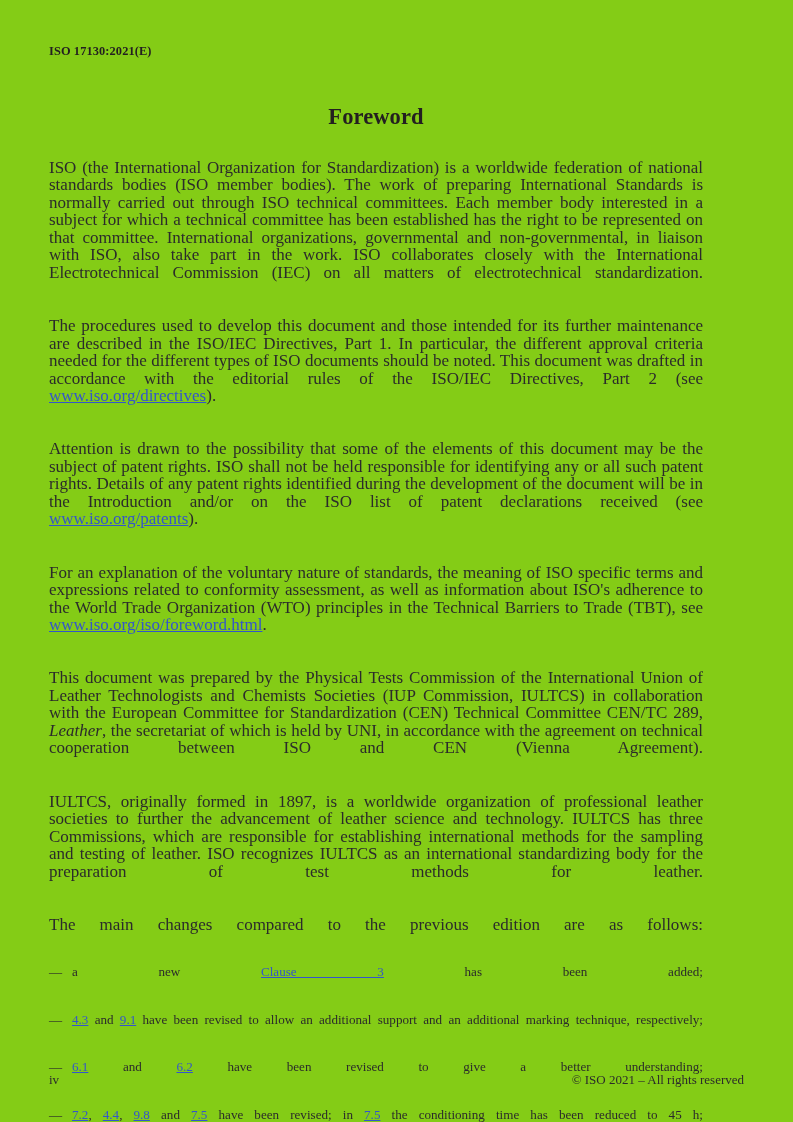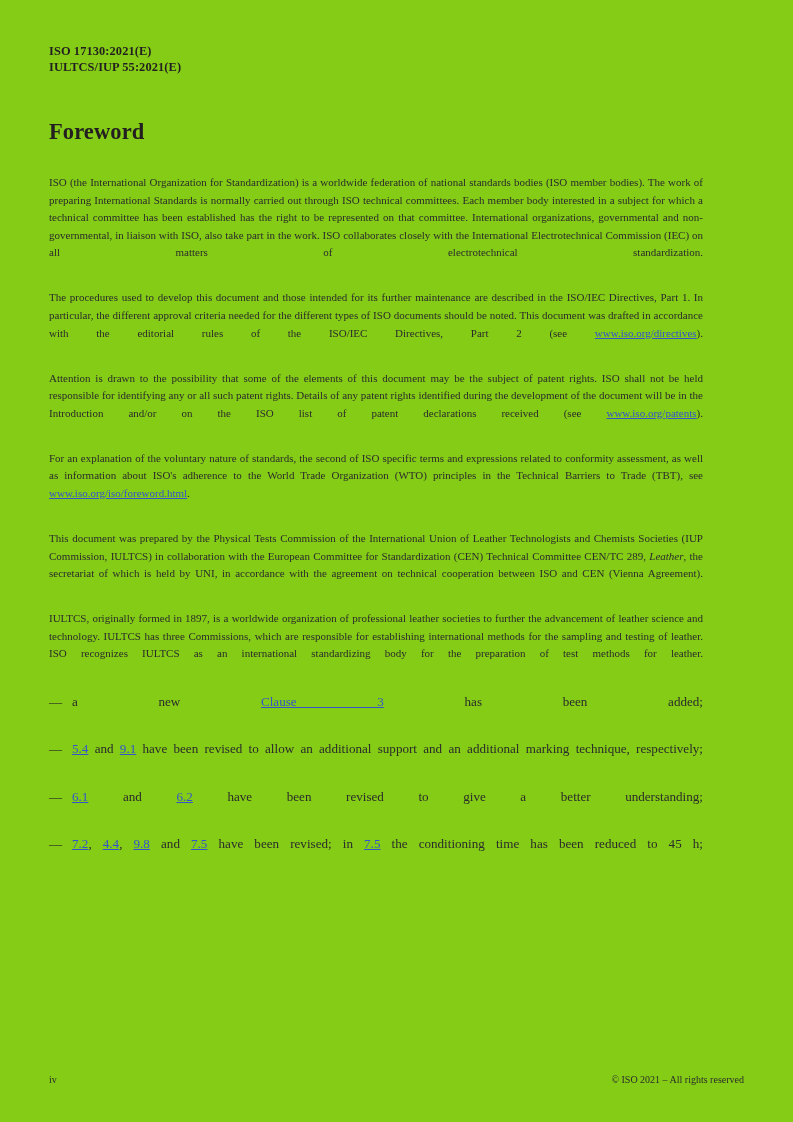--- a/index.html
+++ b/index.html
@@ -39,33 +39,34 @@
   .doc-header div { white-space: nowrap; }
   
   .foreword-title {
     font-size: 22.5px;
     font-weight: bold;
     line-height: 26px;
     color: #231f20;
     margin-top: 44px;
     margin-bottom: 0;
     letter-spacing: 0.1px;
+    text-align: center;
   }
   
   .para {
-    font-size: 11px;
+    font-size: 17px;
     line-height: 17.55px;
     text-align: justify;
     text-justify: inter-word;
     margin: 0;
     padding: 0;
     color: #2b2b2b;
     hyphens: none;
   }
-  .para + .para { margin-top: 10px; }
+  .para + .para { margin-top: 18px; }
   .first-para { margin-top: 29px; }
   
   .para::after {
     content: "";
     display: inline-block;
     width: 100%;
   }
   
   .dash-list {
     margin: 0;
@@ -101,57 +102,57 @@
     cursor: pointer;
   }
   .ital { font-style: italic; font-family: Liberation Serif, serif; }
   
   .footer {
     position: absolute;
     left: 49px;
     right: 49px;
     bottom: 34px;
     height: 16px;
-    font-size: 10px;
+    font-size: 13px;
     line-height: 16px;
     color: #2b2b2b;
   }
   .footer .folio {
     float: left;
   }
   .footer .copyright {
     float: right;
   }
 </style>
 </head>
 <body>
 
 <div class="page">
 
   <div class="content">
 
     <div class="doc-header">
       <div>ISO 17130:2021(E)</div>
-      <div>IULTCS/IUP 55:2021(E)</div>
     </div>
 
     <h1 class="foreword-title">Foreword</h1>
 
     <div>
       <div id="paragraph-container">
           <p class="para first-para"><span>ISO (the International Organization for Standardization) is a worldwide federation of national standards bodies (ISO member bodies). The work of preparing International Standards is normally carried out through ISO technical committees. Each member body interested in a subject for which a technical committee has been established has the right to be represented on that committee. International organizations, governmental and non-governmental, in liaison with ISO, also take part in the work. ISO collaborates closely with the International Electrotechnical Commission (IEC) on all matters of electrotechnical standardization.</span></p>
           <p class="para"><span>The procedures used to develop this document and those intended for its further maintenance are described in the ISO/IEC Directives, Part 1. In particular, the different approval criteria needed for the different types of ISO documents should be noted. This document was drafted in accordance with the editorial rules of the ISO/IEC Directives, Part 2 (see </span><span class="lnk">www.iso.org/directives</span><span>).</span></p>
           <p class="para"><span>Attention is drawn to the possibility that some of the elements of this document may be the subject of patent rights. ISO shall not be held responsible for identifying any or all such patent rights. Details of any patent rights identified during the development of the document will be in the Introduction and/or on the ISO list of patent declarations received (see </span><span class="lnk">www.iso.org/patents</span><span>).</span></p>
-          <p class="para"><span>For an explanation of the voluntary nature of standards, the second of ISO specific terms and expressions related to conformity assessment, as well as information about ISO's adherence to the World Trade Organization (WTO) principles in the Technical Barriers to Trade (TBT), see </span><span class="lnk">www.iso.org/iso/foreword.html</span><span>.</span></p>
+          <p class="para"><span>For an explanation of the voluntary nature of standards, the meaning of ISO specific terms and expressions related to conformity assessment, as well as information about ISO's adherence to the World Trade Organization (WTO) principles in the Technical Barriers to Trade (TBT), see </span><span class="lnk">www.iso.org/iso/foreword.html</span><span>.</span></p>
           <p class="para"><span>This document was prepared by the Physical Tests Commission of the International Union of Leather Technologists and Chemists Societies (IUP Commission, IULTCS) in collaboration with the European Committee for Standardization (CEN) Technical Committee CEN/TC 289, </span><em class="ital">Leather</em><span>, the secretariat of which is held by UNI, in accordance with the agreement on technical cooperation between ISO and CEN (Vienna Agreement).</span></p>
           <p class="para"><span>IULTCS, originally formed in 1897, is a worldwide organization of professional leather societies to further the advancement of leather science and technology. IULTCS has three Commissions, which are responsible for establishing international methods for the sampling and testing of leather. ISO recognizes IULTCS as an international standardizing body for the preparation of test methods for leather.</span></p>
+          <p class="para"><span>The main changes compared to the previous edition are as follows:</span></p>
         </div>
       <ul class="dash-list" id="change-list">
           <li class="dash-item"><span class="dash-marker">—</span><span>a new </span><span class="lnk">Clause 3</span><span> has been added;</span></li>
-          <li class="dash-item"><span class="dash-marker">—</span><span class="lnk">5.4</span><span> and </span><span class="lnk">9.1</span><span> have been revised to allow an additional support and an additional marking technique, respectively;</span></li>
+          <li class="dash-item"><span class="dash-marker">—</span><span class="lnk">4.3</span><span> and </span><span class="lnk">9.1</span><span> have been revised to allow an additional support and an additional marking technique, respectively;</span></li>
           <li class="dash-item"><span class="dash-marker">—</span><span class="lnk">6.1</span><span> and </span><span class="lnk">6.2</span><span> have been revised to give a better understanding;</span></li>
           <li class="dash-item"><span class="dash-marker">—</span><span class="lnk">7.2</span><span>, </span><span class="lnk">4.4</span><span>, </span><span class="lnk">9.8</span><span> and </span><span class="lnk">7.5</span><span> have been revised; in </span><span class="lnk">7.5</span><span> the conditioning time has been reduced to 45 h;</span></li>
         </ul>
 
     </div>
 
   </div>
 
   <div class="footer">
     <span class="folio">iv</span>

